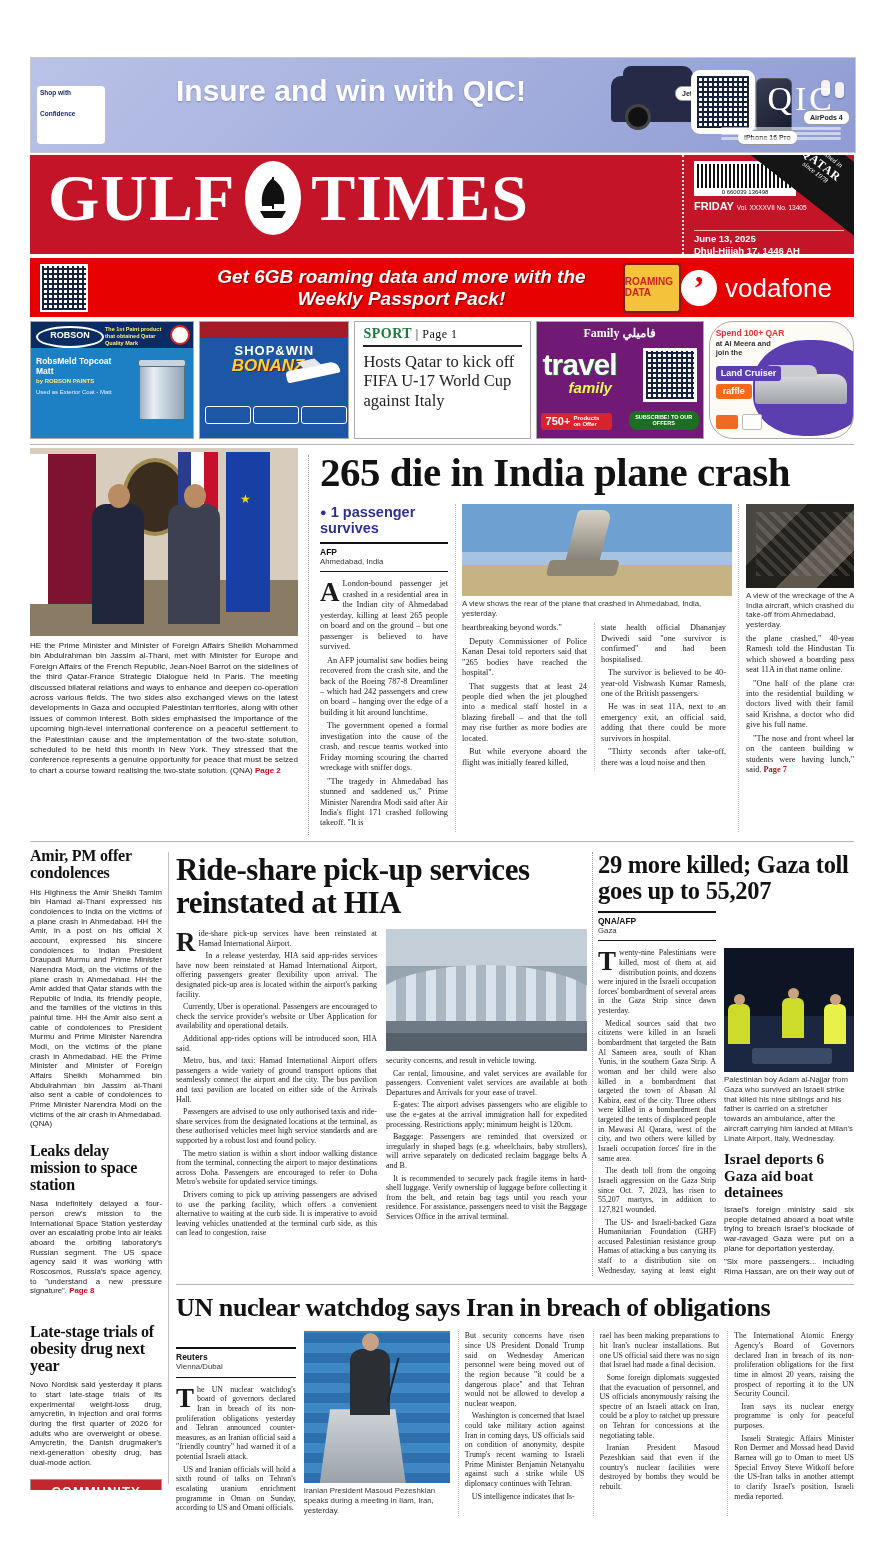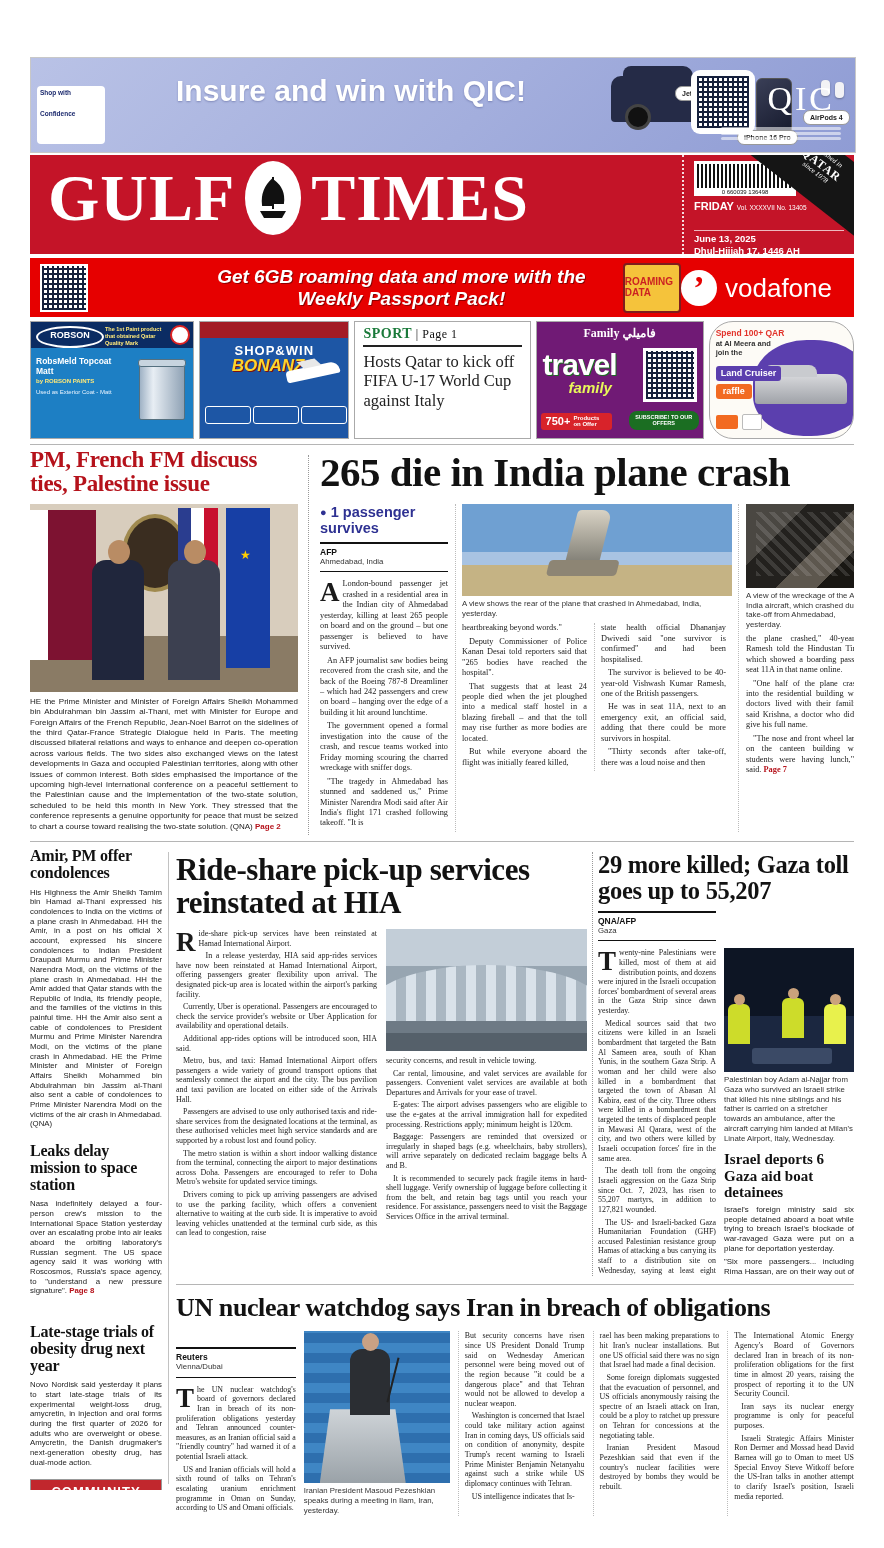--- a/index.html
+++ b/index.html
@@ -307,21 +307,20 @@
       <div class="lc-logos">
           <div class="lc-l1"></div>
           <div class="lc-l2"></div>
         </div>
     </div>
   </div>
 
   <div class="hrule" style="left:30px;top:444px;width:824px;"></div>
 
   <div class="abs pm">
-    <h2>PM, French FM discuss ties, Palestine issue</h2>
     <div class="photo pm-photo">
       <div class="pm-room"></div>
       <div class="frame"></div>
       <div class="q-flag"></div>
       <div class="fr-flag"></div>
       <div class="eu-flag"></div>
       <div class="person" style="left:62px;"></div>
       <div class="person" style="left:138px;background:#3c4050;"></div>
     </div>
     <div class="pm-cap">

